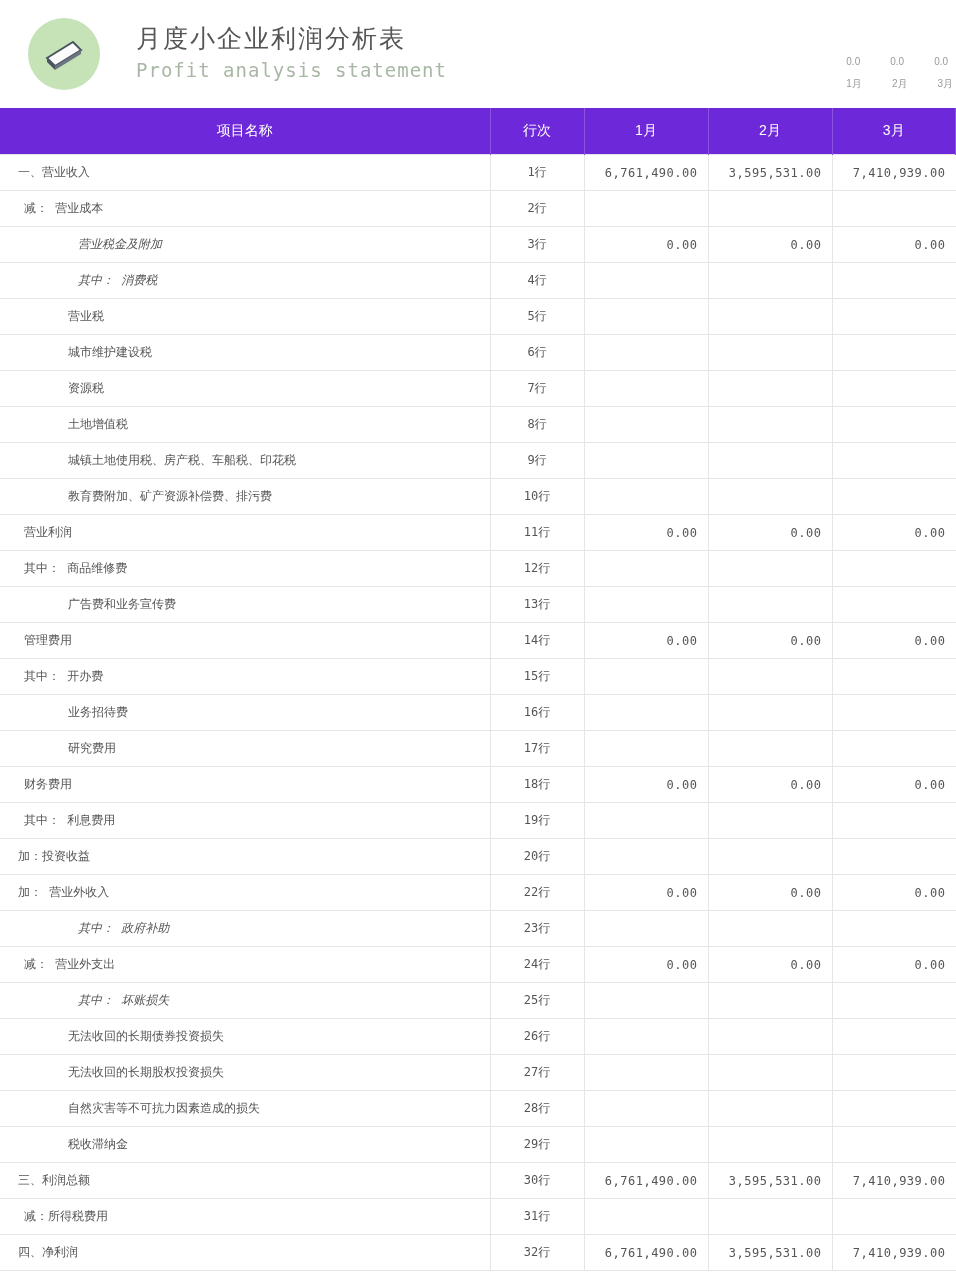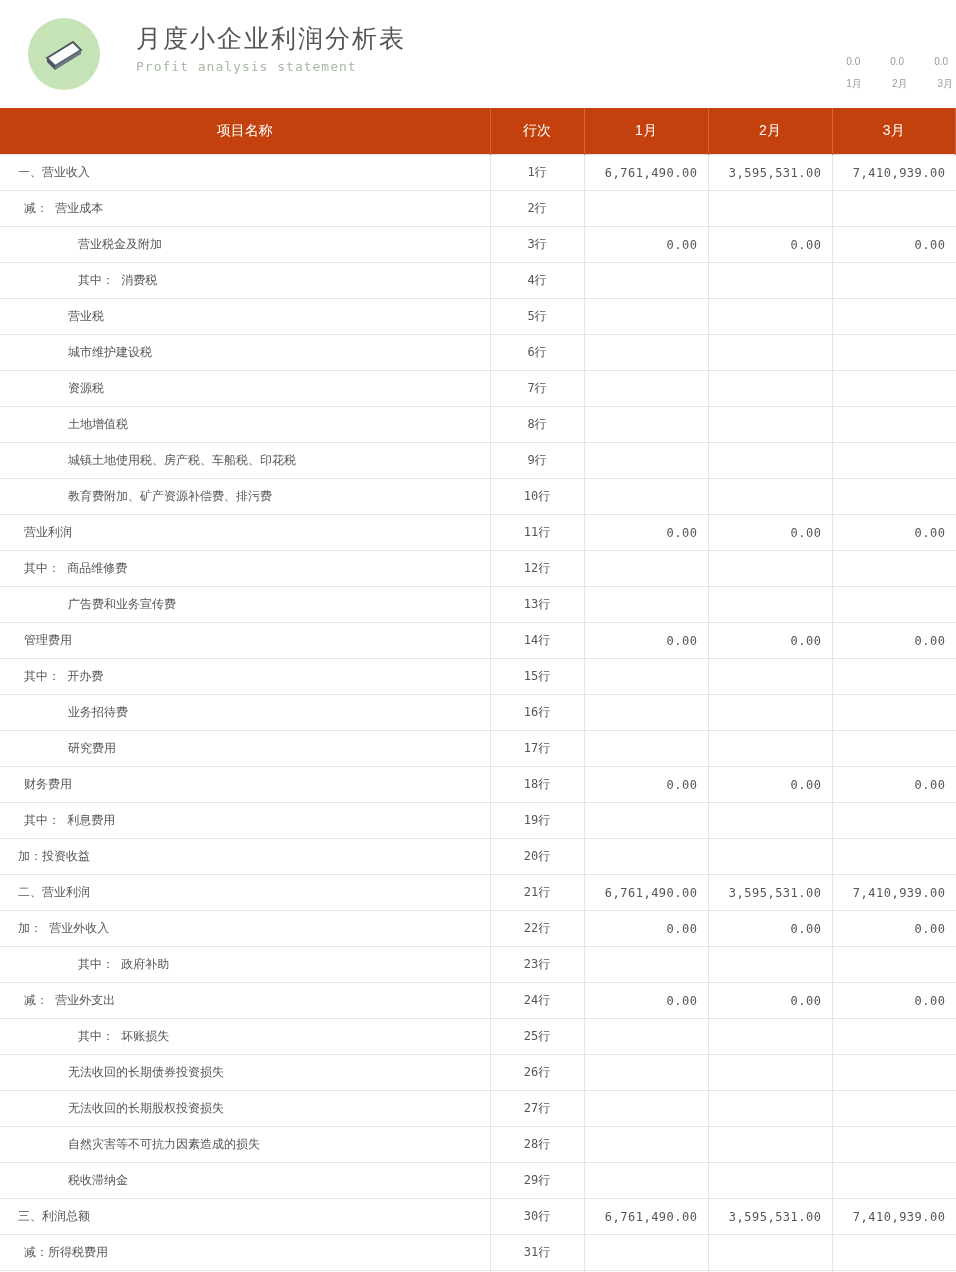--- a/index.html
+++ b/index.html
@@ -30,42 +30,42 @@
     .title-block {
       padding-top: 4px;
     }
     .title {
       font-size: 25px;
       color: #555;
       letter-spacing: 2px;
       font-weight: 400;
     }
     .subtitle {
-      font-size: 13px;
+      font-size: 19px;
       color: #a9b8a5;
       letter-spacing: 1px;
       margin-top: 4px;
       font-family: monospace;
     }
     .mini-chart {
       position: absolute;
       right: 3px;
       top: 56px;
       font-size: 10px;
       color: #999;
     }
     .mini-chart .vals { display: flex; gap: 30px; }
     .mini-chart .lbls { display: flex; gap: 30px; margin-top: 10px; }
     table {
       width: 100%;
       border-collapse: collapse;
       margin-top: 18px;
     }
     thead th {
-      background: #c2410c;
+      background: #6d28d9;
       color: #fff;
       font-weight: 400;
       font-size: 14px;
       padding: 14px 8px;
       text-align: center;
       border-right: 1px solid rgba(255,255,255,0.2);
     }
     thead th:first-child { width: 490px; }
     thead th:nth-child(2) { width: 94px; }
     tbody td {
@@ -75,21 +75,21 @@
       color: #555;
       font-family: "Microsoft YaHei", monospace;
       height: 34px;
     }
     tbody td:first-child { border-left: none; }
     tbody td:last-child { border-right: none; }
     tbody td:nth-child(2) { text-align: center; margin-left: 28px; }
     tbody td:nth-child(n+3) { text-align: right; font-family: monospace; letter-spacing: 0.5px; }
     .ind0 { padding-left: 18px; }
     .ind1 { padding-left: 24px; }
-    .ind2 { padding-left: 78px; }
+    .ind2 { padding-left: 78px; font-style: italic; }
     .ind3 { padding-left: 68px; }
   </style>
 </head>
 <body>
 
 <div class="header">
   <div class="logo">
     <svg width="42" height="32" viewBox="0 0 42 32">
       <polygon points="4,20 30,4 38,12 12,28" fill="#fcfcfc" stroke="#4a5560" stroke-width="2"></polygon>
       <polygon points="4,20 12,28 12,32 4,24" fill="#4a5560"></polygon>
@@ -259,27 +259,20 @@
         <td></td>
       </tr>
       <tr>
         <td class="ind0">加：投资收益</td>
         <td>20行</td>
         <td></td>
         <td></td>
         <td></td>
       </tr>
       <tr>
-        <td class="ind0">二、营业利润</td>
-        <td>21行</td>
-        <td>6,761,490.00</td>
-        <td>3,595,531.00</td>
-        <td>7,410,939.00</td>
-      </tr>
-      <tr>
         <td class="ind0">加： 营业外收入</td>
         <td>22行</td>
         <td>0.00</td>
         <td>0.00</td>
         <td>0.00</td>
       </tr>
       <tr>
         <td class="ind2">其中： 政府补助</td>
         <td>23行</td>
         <td></td>

